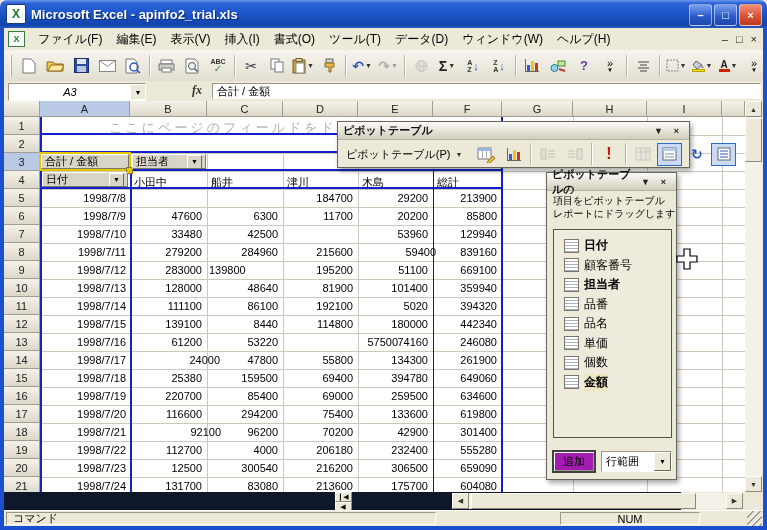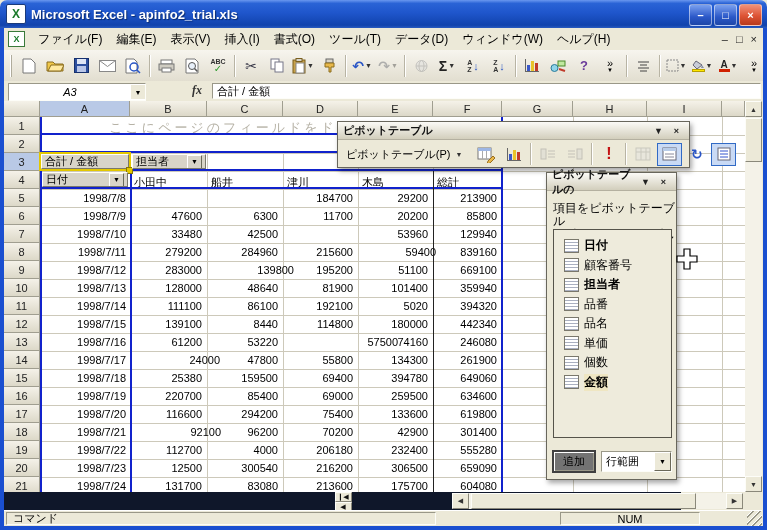--- a/index.html
+++ b/index.html
@@ -69,29 +69,29 @@
   .float-title{height:17px;display:flex;align-items:center;padding:0 5px;font-size:11px;font-weight:bold;color:#111;
     background:linear-gradient(180deg,#fbfaf6,#d2cebc);border-bottom:1px solid #b4b0a0;}
   .wbtn{width:15px;height:13px;display:flex;align-items:center;justify-content:center;font-size:9px;margin-left:3px;color:#222;flex:none;}
   .pt-body{display:flex;align-items:center;height:28px;padding:0 3px;}
   .pt-menu{font-size:11px;display:flex;align-items:center;gap:4px;padding:3px 5px;white-space:nowrap;}
   .ptico{width:25px;height:23px;display:flex;align-items:center;justify-content:center;margin:0 1px;
     border:1px solid transparent;box-sizing:border-box;}
   .ptico.selected{background:#c9daf5;border-color:#316ac5;}
   .ptico.disabled{opacity:.4;filter:grayscale(.9);}
   
-  .fl-hint{position:absolute;left:6px;top:21px;font-size:12px;line-height:13px;color:#000;margin-top:8px;}
+  .fl-hint{position:absolute;left:6px;top:21px;font-size:10px;line-height:13px;color:#000;}
   .fl-box{position:absolute;left:6px;top:56px;width:119px;height:209px;border:1px solid #55534a;
     background:#eeebdc;padding-top:6px;box-sizing:border-box;overflow:hidden;}
   .fl-item{display:flex;align-items:center;height:19.5px;padding-left:10px;font-size:12px;gap:5px;white-space:nowrap;}
   .fl-item .ficon{width:13px;height:12px;background:repeating-linear-gradient(180deg,#fff 0 2px,#aab0c0 2px 3px);
     border:1px solid #7a786c;flex:none;}
   .fl-item.b{font-weight:bold;}
   .fl-item.selected .flabel{background:#efe6c2;}
-  .fl-add{position:absolute;left:6px;top:278px;width:42px;height:21px;background:#737373;
+  .fl-add{position:absolute;left:6px;top:278px;width:42px;height:21px;background:#a21caf;
     border:1px solid #404040;box-shadow:0 0 0 1px #404040, inset 1px 1px 0 #fff, inset -1px -1px 0 #9a9888;
     font-size:11px;display:flex;align-items:center;justify-content:center;box-sizing:border-box;}
   .fl-combo{position:absolute;left:54px;top:278px;width:71px;height:21px;background:#fff;
     border:1px solid;border-color:#9a9888 #fdfdf8 #fdfdf8 #9a9888;display:flex;align-items:center;box-sizing:border-box;}
   .fl-combo .clabel{flex:1;padding-left:4px;font-size:11px;}
   .fl-combo .cbtn{width:15px;height:17px;background:#ece9d8;border:1px solid;border-color:#fff #6a6858 #6a6858 #fff;
     display:flex;align-items:center;justify-content:center;font-size:7px;flex:none;}
   
   .tabstrip{position:absolute;left:4px;top:492px;width:677px;height:18px;background:#0f172a;display:flex;align-items:center;flex-direction:column;}
   .tnav{width:17px;height:16px;margin-left:1px;background:#ece9d8;border:1px solid;
@@ -429,21 +429,21 @@
       <div class="cell" style="left: 360px; top: 228px; width: 68px; text-align: right;">53960</div>
       <div class="cell" style="left: 435px; top: 228px; width: 62px; text-align: right;">129940</div>
       <div class="cell" style="left: 42px; top: 246px; width: 84px; text-align: right;">1998/7/11</div>
       <div class="cell" style="left: 132px; top: 246px; width: 70px; text-align: right;">279200</div>
       <div class="cell" style="left: 209px; top: 246px; width: 69px; text-align: right;">284960</div>
       <div class="cell" style="left: 285px; top: 246px; width: 68px; text-align: right;">215600</div>
       <div class="cell" style="left: 360px; top: 246px; width: 76px; text-align: right;">59400</div>
       <div class="cell" style="left: 435px; top: 246px; width: 62px; text-align: right;">839160</div>
       <div class="cell" style="left: 42px; top: 264px; width: 84px; text-align: right;">1998/7/12</div>
       <div class="cell" style="left: 132px; top: 264px; width: 70px; text-align: right;">283000</div>
-      <div class="cell" style="left: 209px; top: 264px; width: 69px; text-align: right; padding-left: 16px;">139800</div>
+      <div class="cell" style="left: 209px; top: 264px; width: 69px; text-align: left;">139800</div>
       <div class="cell" style="left: 285px; top: 264px; width: 68px; text-align: right;">195200</div>
       <div class="cell" style="left: 360px; top: 264px; width: 68px; text-align: right;">51100</div>
       <div class="cell" style="left: 435px; top: 264px; width: 62px; text-align: right;">669100</div>
       <div class="cell" style="left: 42px; top: 282px; width: 84px; text-align: right;">1998/7/13</div>
       <div class="cell" style="left: 132px; top: 282px; width: 70px; text-align: right;">128000</div>
       <div class="cell" style="left: 209px; top: 282px; width: 69px; text-align: right;">48640</div>
       <div class="cell" style="left: 285px; top: 282px; width: 68px; text-align: right;">81900</div>
       <div class="cell" style="left: 360px; top: 282px; width: 68px; text-align: right;">101400</div>
       <div class="cell" style="left: 435px; top: 282px; width: 62px; text-align: right;">359940</div>
       <div class="cell" style="left: 42px; top: 300px; width: 84px; text-align: right;">1998/7/14</div>

